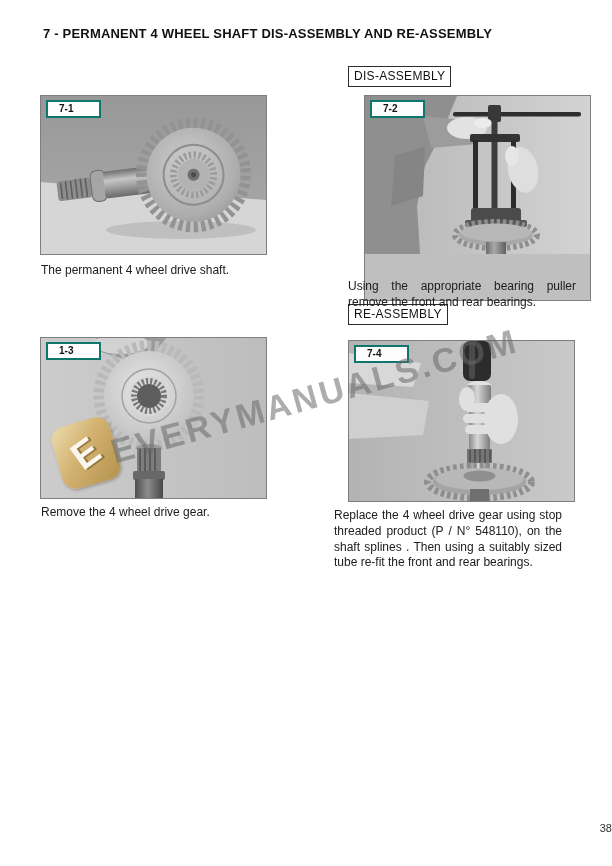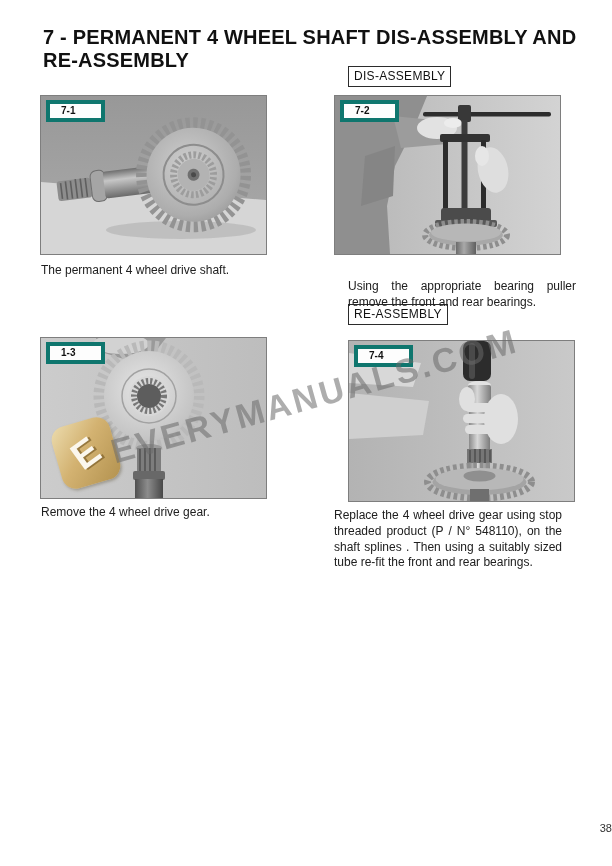--- a/index.html
+++ b/index.html
@@ -2,41 +2,41 @@
 <html><head>
 <meta charset="utf-8">
 <style>
   html,body{margin:0;padding:0;background:#ffffff;}
   .page{
     position:relative;width:612px;height:866px;margin:0 auto;background:#ffffff;
     font-family:"Liberation Sans","DejaVu Sans",sans-serif;color:#1a1a1a;overflow:hidden;
   }
   .title{
     position:absolute;left:43px;top:26px;width:540px;margin:0;
-    font-size:20px;font-weight:bold;letter-spacing:0.2px;color:#111;
+    font-size:13px;font-weight:bold;letter-spacing:0.2px;color:#111;
   }
   .seclabel{
     position:absolute;left:348px;display:inline-block;
     border:1px solid #2b2b2b;background:#fff;padding:2px 5px 3px 5px;
     font-size:12px;letter-spacing:0.3px;color:#111;
   }
   .seclabel.dis{top:66px;}
   .seclabel.re{top:304px;}
   .fig{
     position:absolute;margin:0;border:1px solid #7e7e7e;background:#bfbfbf;
     box-sizing:border-box;
   }
   .fig svg{display:block;}
   .fig1{left:40px;top:95px;width:227px;height:160px;}
-  .fig2{left:334px;top:95px;width:227px;height:160px;}
+  .fig2{left:364px;top:95px;width:227px;height:206px;}
   .fig3{left:40px;top:337px;width:227px;height:162px;}
   .fig4{left:348px;top:340px;width:227px;height:162px;}
   .figlabel{
     position:absolute;left:5px;top:4px;z-index:2;
-    border:4px solid #0f766e;background:#fdfdfd;color:#111;
+    border:2px solid #0f766e;background:#fdfdfd;color:#111;
     font-size:10px;font-weight:bold;padding:1px 26px 2px 11px;
   }
   .caption{
     position:absolute;margin:0;font-size:12px;line-height:1.32;color:#202020;
   }
   .cap1{left:41px;top:263px;width:235px;}
   .cap2{left:348px;top:263px;width:228px;text-align:justify;margin-top:16px;}
   .cap3{left:41px;top:505px;width:235px;}
   .cap4{left:334px;top:508px;width:228px;text-align:justify;}
   .pagenum{

